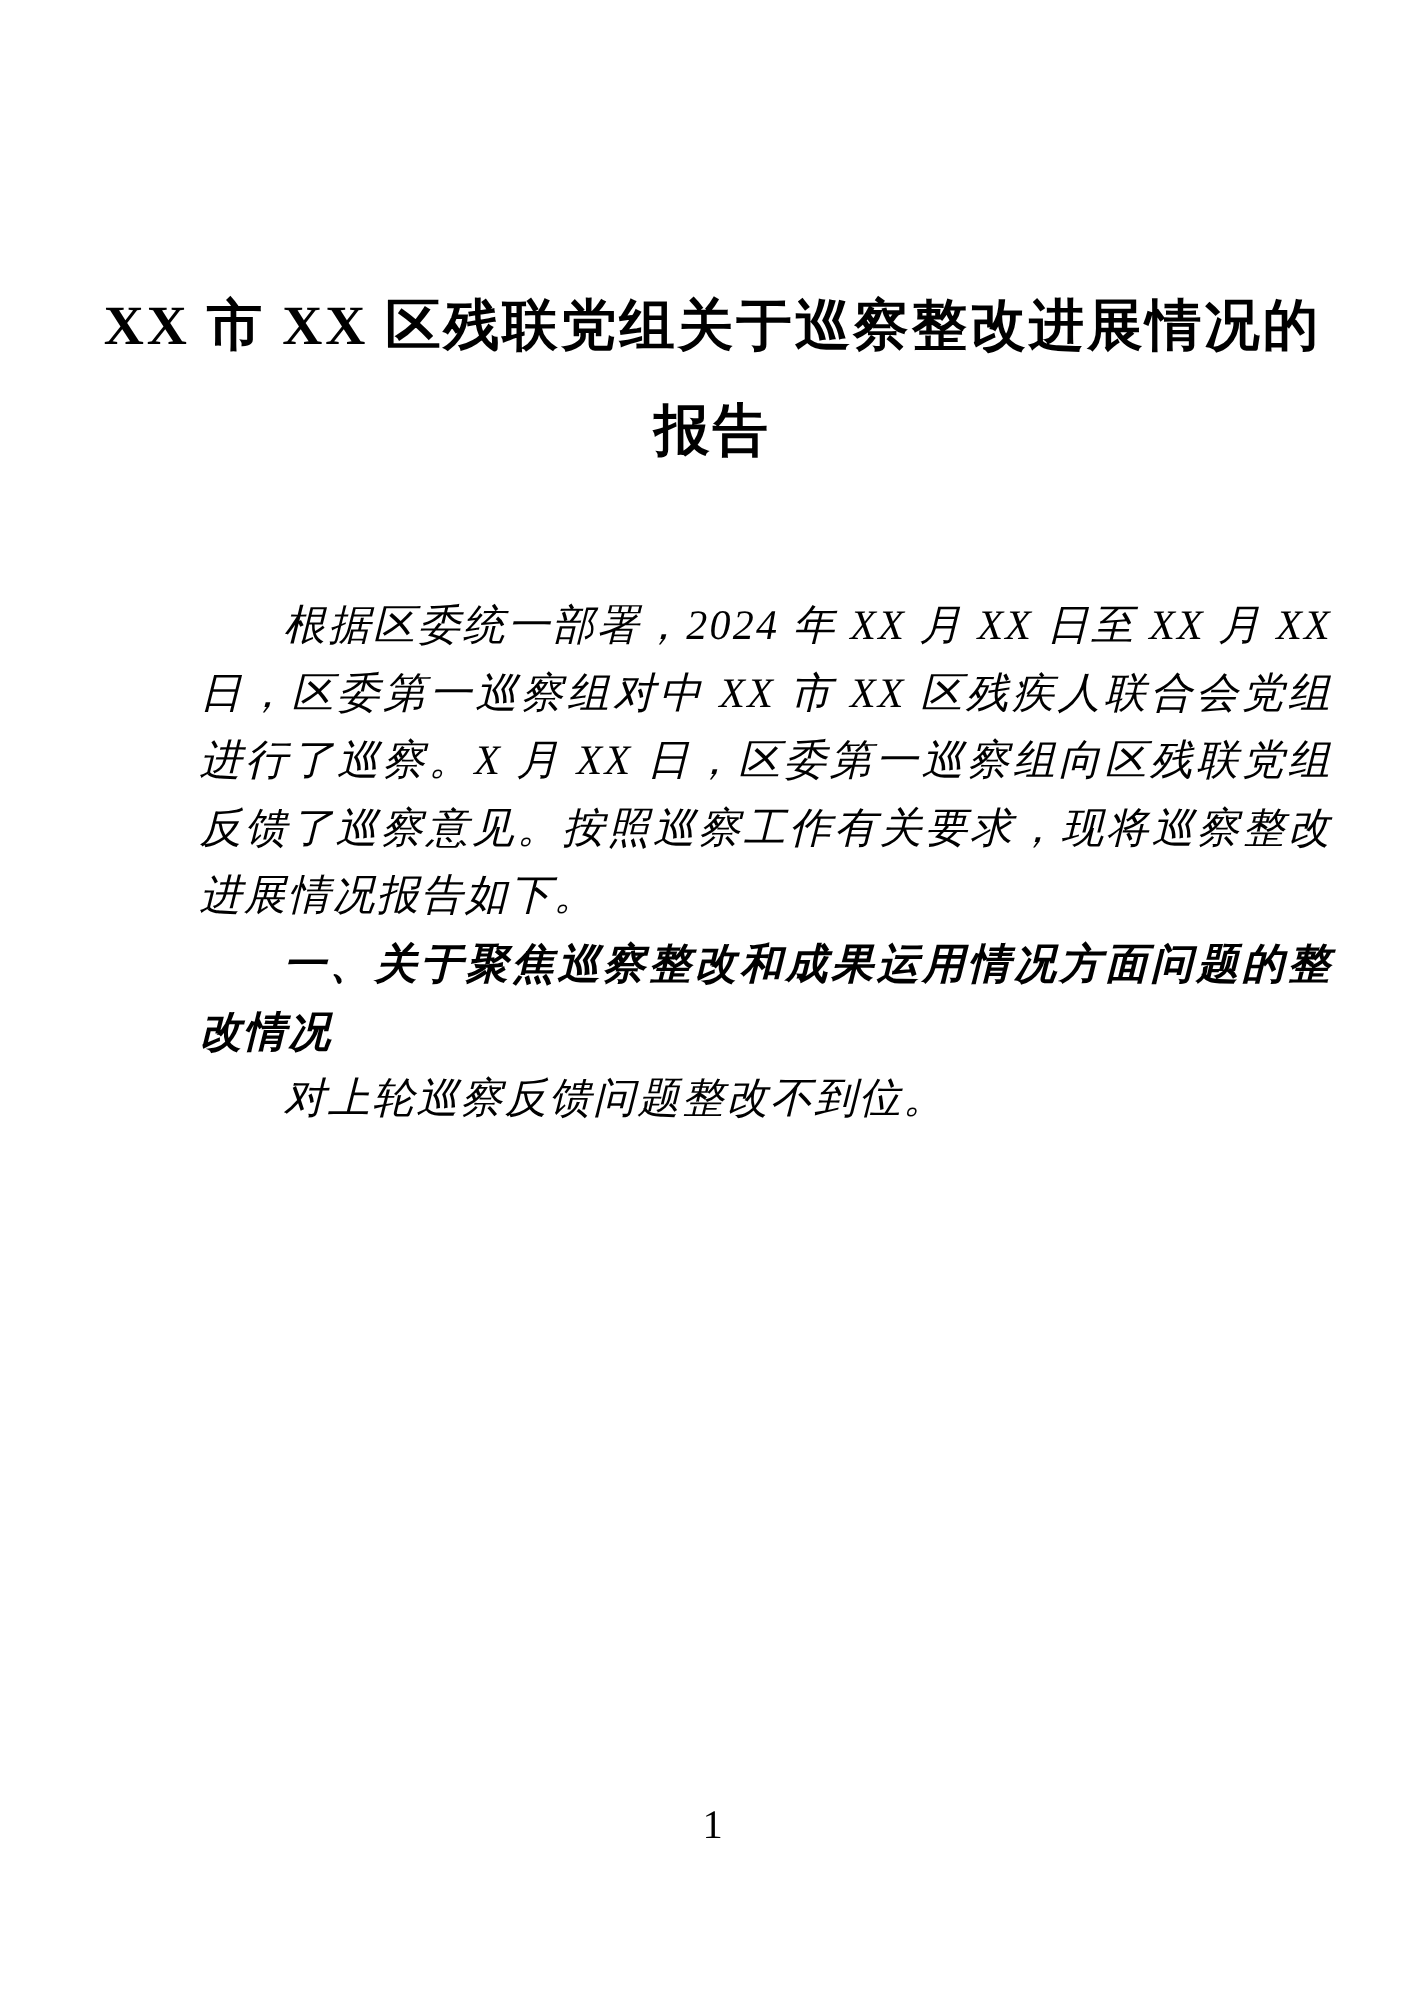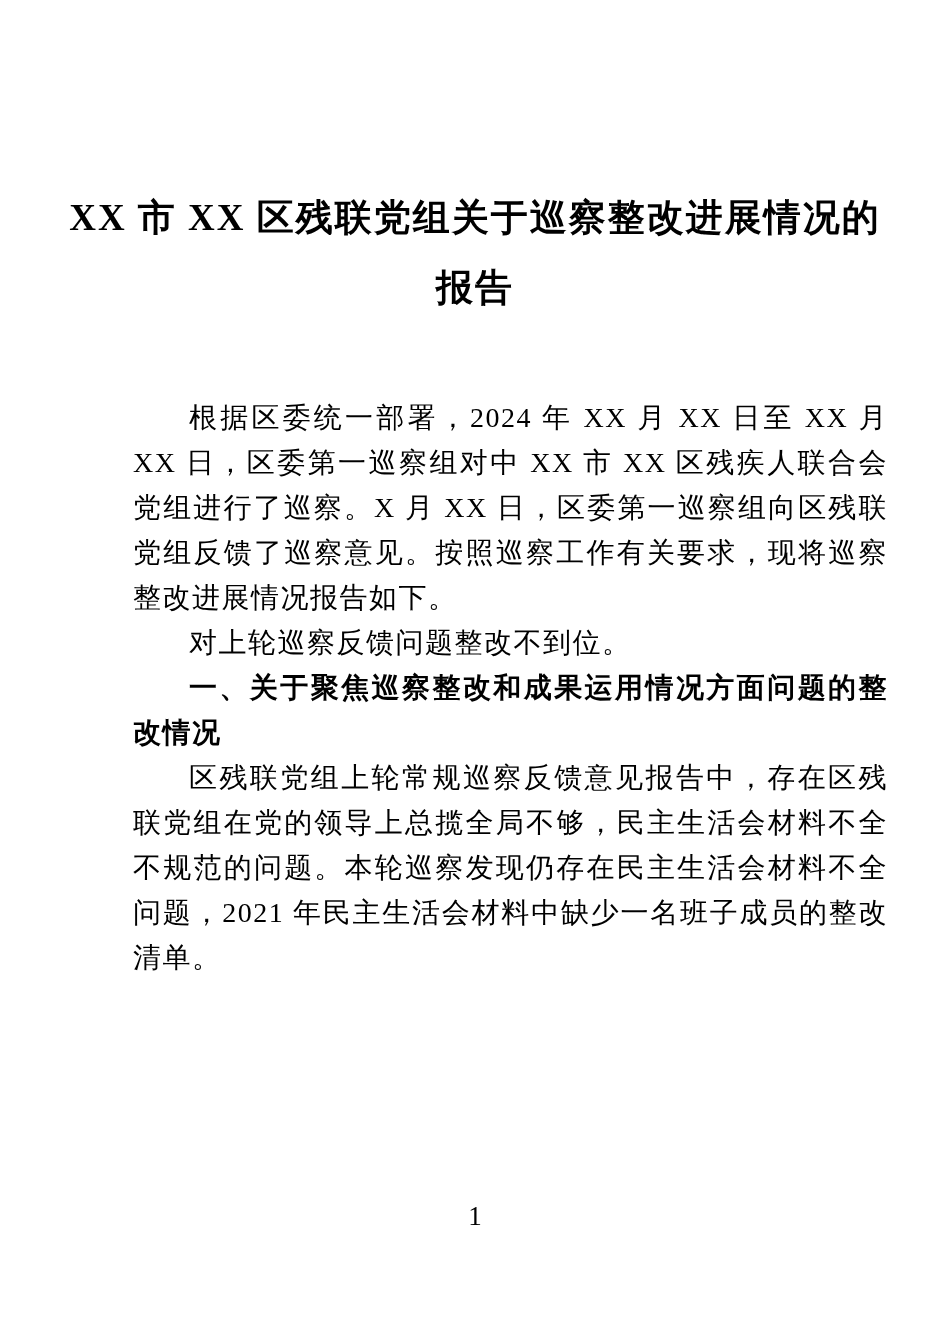--- a/index.html
+++ b/index.html
@@ -20,20 +20,21 @@
     margin: 183px 68px 72px 68px;
     text-align: center;
     font-weight: bold;
     font-size: 37px;
     line-height: 70px;
     letter-spacing: 2px;
     font-family: "Liberation Serif", "DejaVu Serif", serif;
   }
   .content {
     margin: 0 62px 0 133px;
+    font-style: italic;
   }
   p.para {
     margin: 0;
     font-size: 28px;
     line-height: 45px;
     letter-spacing: 1.5px;
     text-align: justify;
     text-indent: 2em;
     font-family: "Liberation Serif", "DejaVu Serif", serif;
   }
@@ -54,20 +55,19 @@
 </style>
 </head>
 <body>
 
 <div class="page">
 
   <h1 class="doc-title">XX 市 XX 区残联党组关于巡察整改进展情况的报告</h1>
 
   <div class="content">
     <p class="para">根据区委统一部署，2024 年 XX 月 XX 日至 XX 月 XX 日，区委第一巡察组对中 XX 市 XX 区残疾人联合会党组进行了巡察。X 月 XX 日，区委第一巡察组向区残联党组反馈了巡察意见。按照巡察工作有关要求，现将巡察整改进展情况报告如下。</p>
+    <p class="para heading">一、关于聚焦巡察整改和成果运用情况方面问题的整改情况</p>
     <p class="para">对上轮巡察反馈问题整改不到位。</p>
-    <p class="para heading">一、关于聚焦巡察整改和成果运用情况方面问题的整改情况</p>
-    <p class="para">区残联党组上轮常规巡察反馈意见报告中，存在区残联党组在党的领导上总揽全局不够，民主生活会材料不全不规范的问题。本轮巡察发现仍存在民主生活会材料不全问题，2021 年民主生活会材料中缺少一名班子成员的整改清单。</p>
   </div>
 
   <div class="page-number">1</div>
 
 </div>
 
 </body></html>

